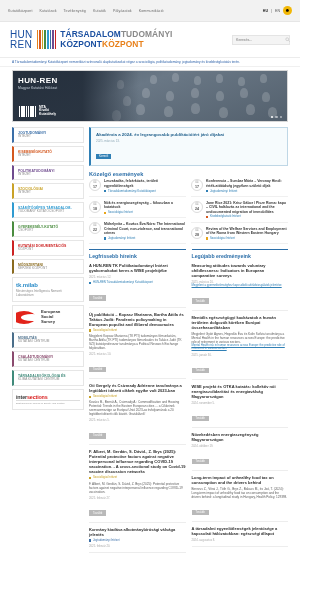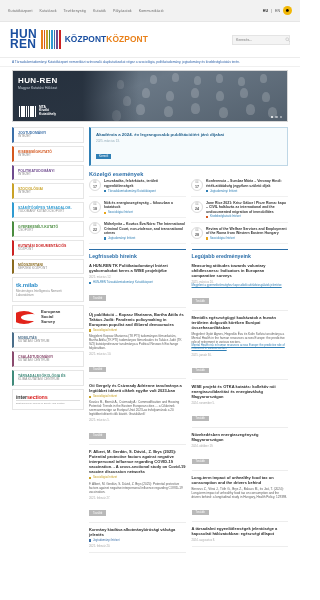--- a/index.html
+++ b/index.html
@@ -30,21 +30,21 @@
     font-size: 5px; line-height: 1;
   }
 
   
   .masthead {
     height: 36px; background: #fff; display: flex; align-items: center;
     padding: 0 10px; border-bottom: 1px solid #ececec;
   }
   .logo-wrap { display: flex; align-items: center; gap: 4px; }
   .hunren {
-    font-size: 12px; font-weight: bold; line-height: 9.5px;
+    font-size: 10px; font-weight: normal; line-height: 9.5px;
     color: #1a4fa0; letter-spacing: .3px;
   }
   .hunren .r { color: #1a4fa0; }
   .bars { display: flex; gap: 1px; height: 19px; align-items: stretch; }
   .bars i { width: 1.6px; display: block; }
   .tk-title { line-height: 9.5px; }
   .tk-l1 { font-size: 8.4px; font-weight: bold; letter-spacing: .1px; }
   .tk-l2 { font-size: 8.4px; font-weight: bold; letter-spacing: .1px; }
   .c-blue { color: #1a4fa0; }
   .c-grey { color: #8a8a8a; }
@@ -236,20 +236,23 @@
         <i style="background:#e8801a"></i>
           <i style="background:#d4581f"></i>
         <i style="background:#c9a227"></i>
           <i style="background:#4a8c3f"></i>
         <i style="background:#2f9bd1"></i>
           <i style="background:#3b6fa8"></i>
         <i style="background:#6f4b8e"></i>
           <i style="background:#cc2222"></i>
       </div>
       <div class="tk-title">
+        <div class="tk-l1">
+          <span class="c-blue">TÁRSADALOM</span><span class="c-grey">TUDOMÁNYI</span>
+        </div>
         <div class="tk-l2">
           <span class="c-blue">KÖZPONT</span><span class="c-orange">KÖZPONT</span>
         </div>
       </div>
     </div>
     <div class="search-box">
       <input placeholder="Keresés..." style="">
       <svg class="search-ico" viewBox="0 0 16 16">
         <circle cx="7" cy="7" r="4.5" fill="none" stroke="#777" stroke-width="1.6"></circle>
         <line x1="10.5" y1="10.5" x2="14.5" y2="14.5" stroke="#777" stroke-width="1.6"></line>

